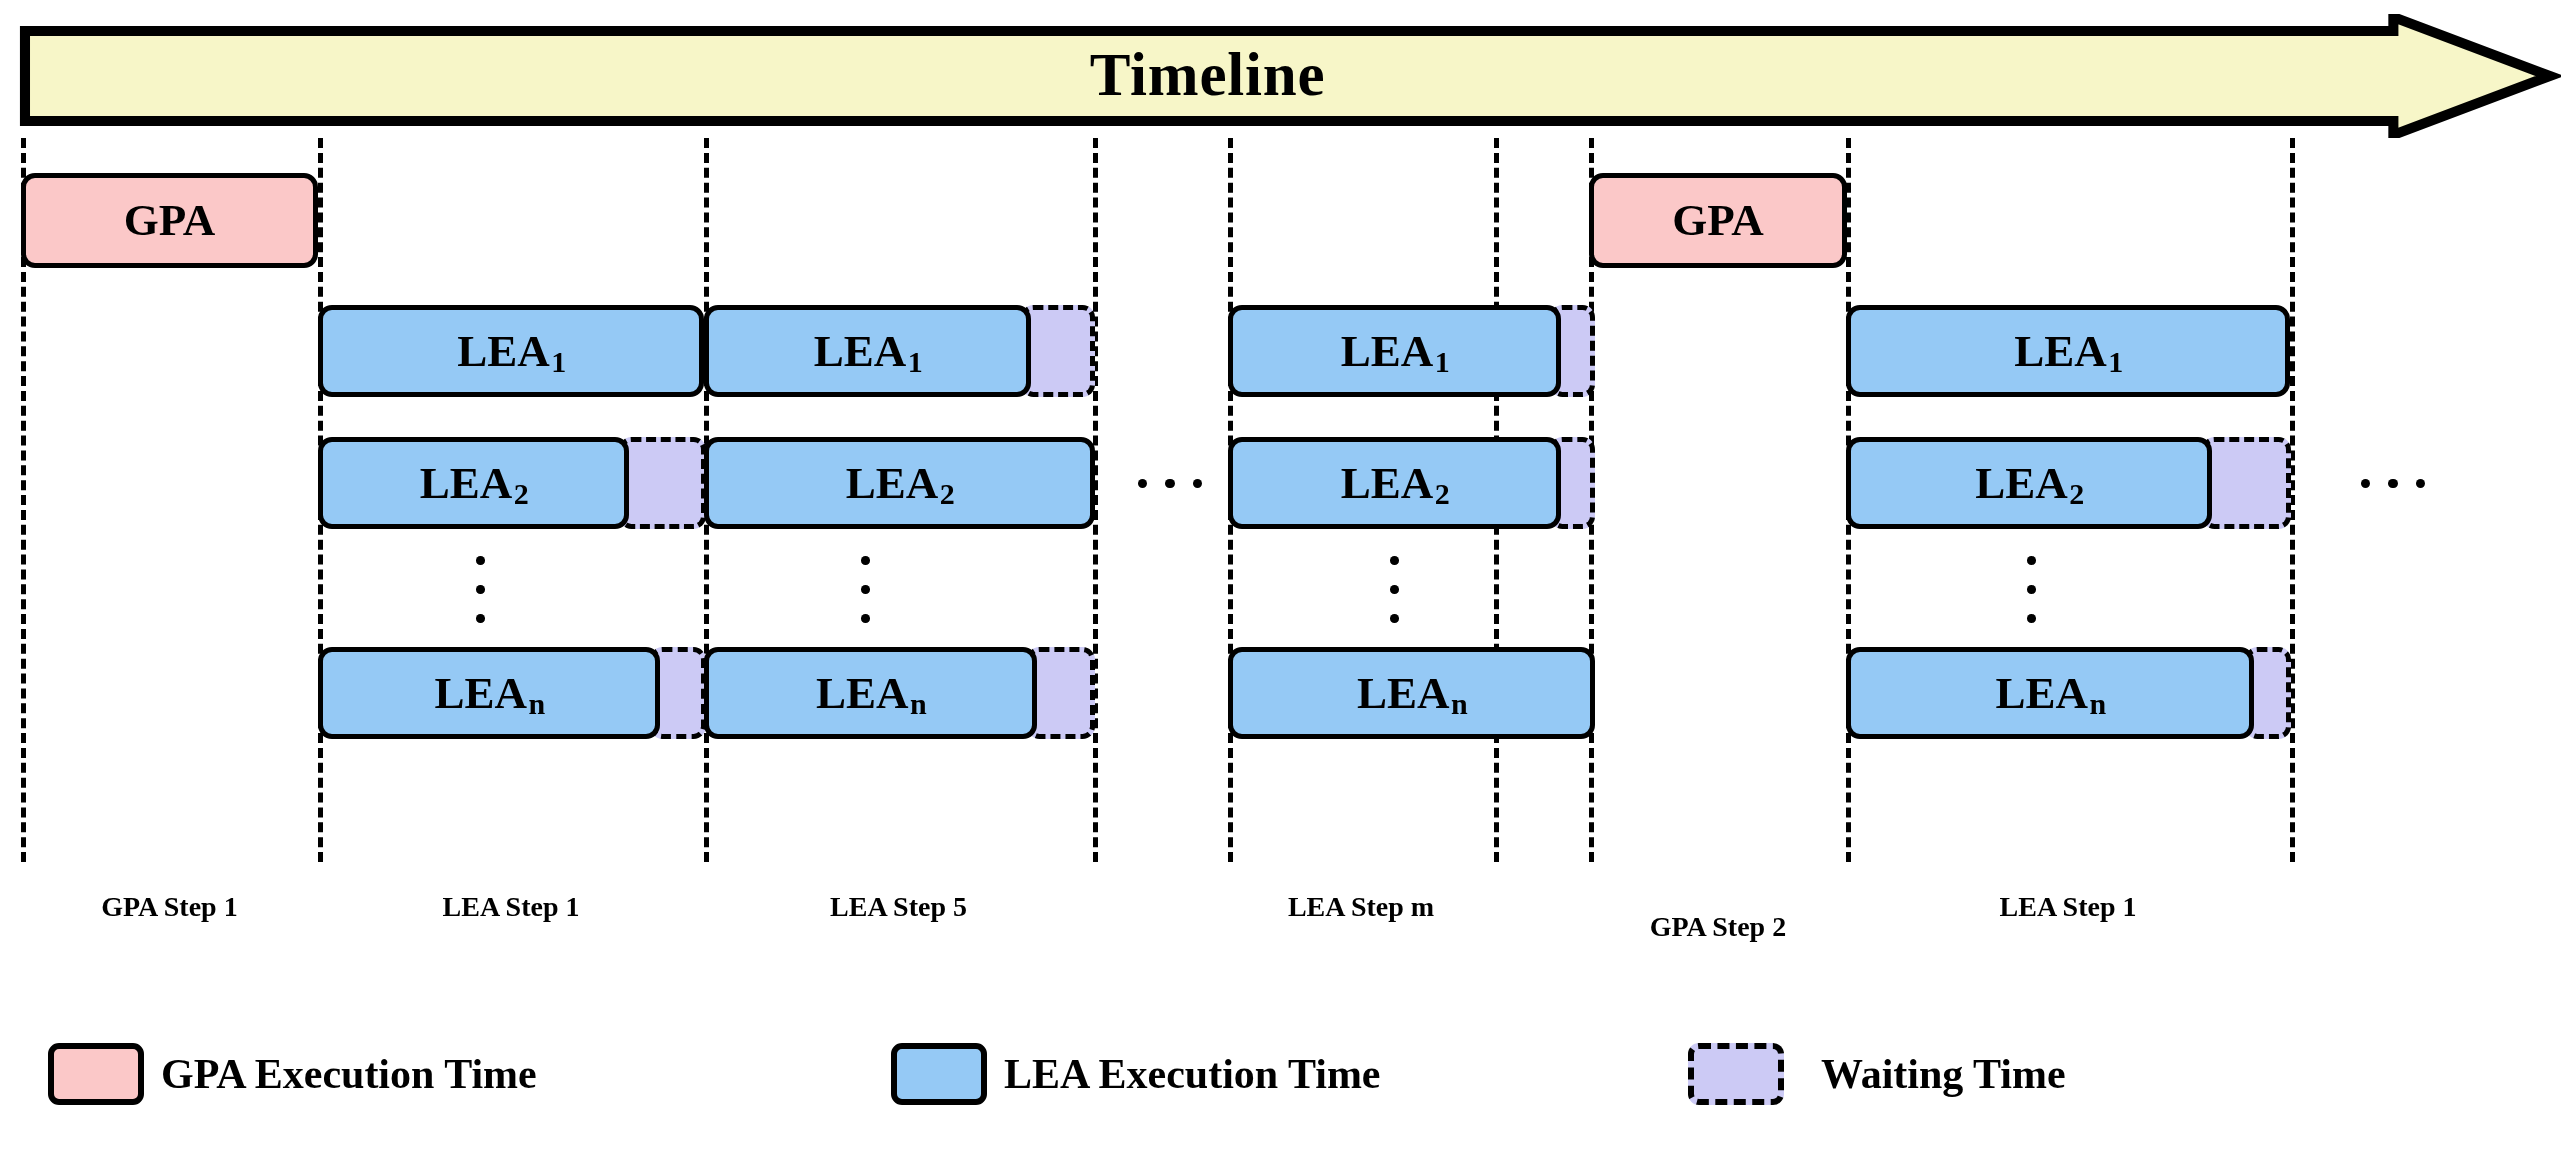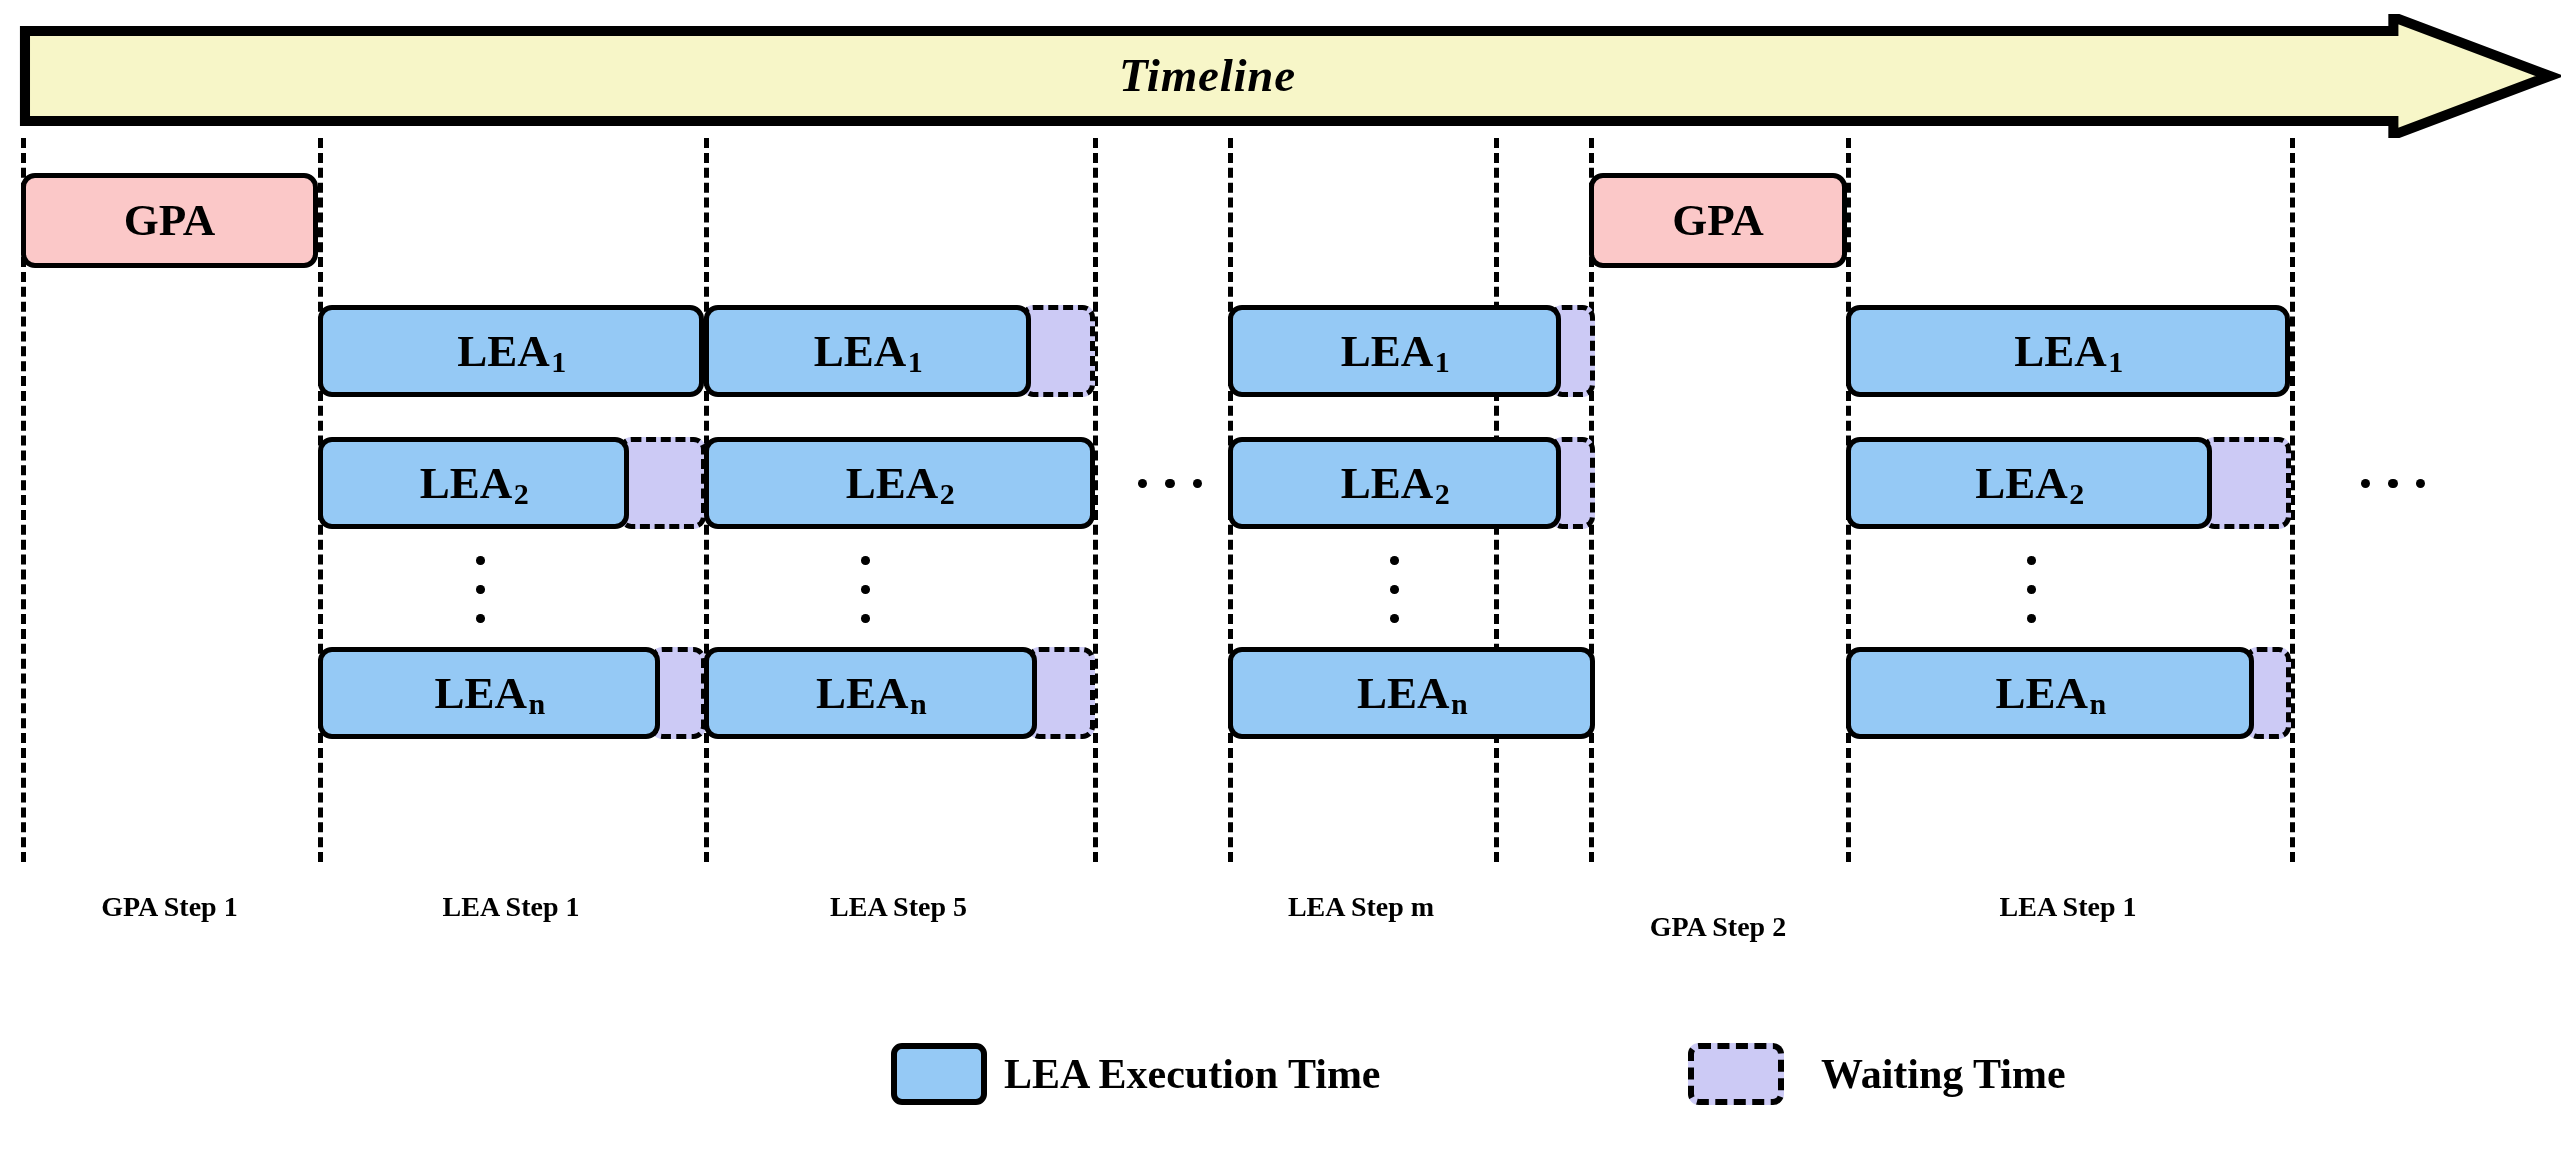--- a/index.html
+++ b/index.html
@@ -5,23 +5,22 @@
   html,body{margin:0;padding:0;background:#fff;}
   body{font-family:"Liberation Serif", serif;}
   #stage{position:relative;width:2576px;height:1155px;background:#fff;overflow:hidden;}
 
   
   .tl-wrap{position:absolute;left:17px;top:14px;width:2544px;height:124px;}
   .tl-svg{display:block;}
   .tl-label{
     position:absolute; left:0; top:14px; width:2381px; height:93px;
     display:flex; align-items:center; justify-content:center;
-    font-weight:bold; font-size:47px; color:#000; letter-spacing:0.8px;
+    font-weight:bold; font-size:61px; color:#000; letter-spacing:0.8px;
     pointer-events:none;
-    font-style:italic;
   }
 
   
   .vline{
     position:absolute; top:138px; width:0; height:724px;
     border-left:5.4px dashed #000;
   }
 
   
   .blk{
@@ -230,20 +229,24 @@
   </div>
   <div class="steplabel" style="left:1589px;width:258px;margin-top:20px;">
     <span>GPA Step 2</span>
   </div>
   <div class="steplabel" style="left:1846px;width:444px;">
     <span>LEA Step 1</span>
   </div>
 
   <div class="legend">
 
+    <div class="lg-item" style="left:48px;">
+      <div class="lg-sw pink"></div>
+      <div class="lg-txt">GPA Execution Time</div>
+    </div>
 
     <div class="lg-item" style="left:891px;">
       <div class="lg-sw blue"></div>
       <div class="lg-txt">LEA Execution Time</div>
     </div>
 
     <div class="lg-item" style="left:1688px;gap:20px;">
       <div class="lg-sw purple"></div>
       <div class="lg-txt">Waiting Time</div>
     </div>

